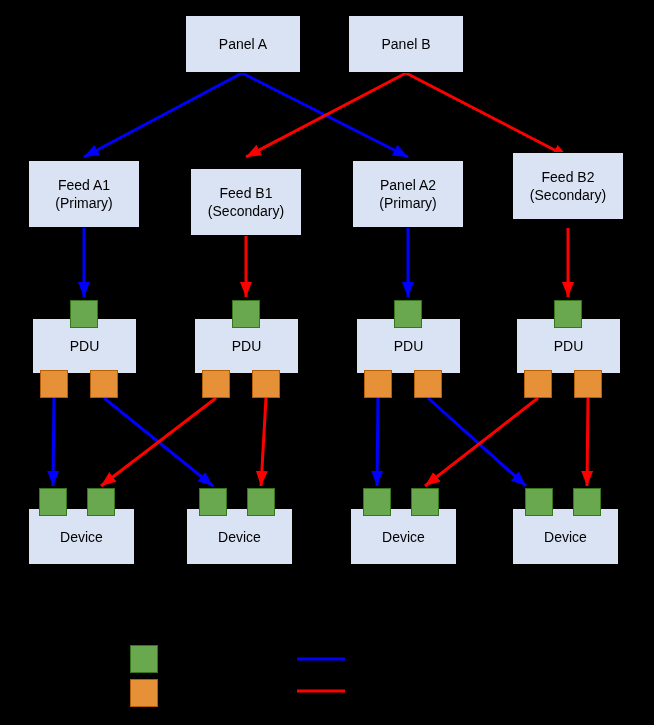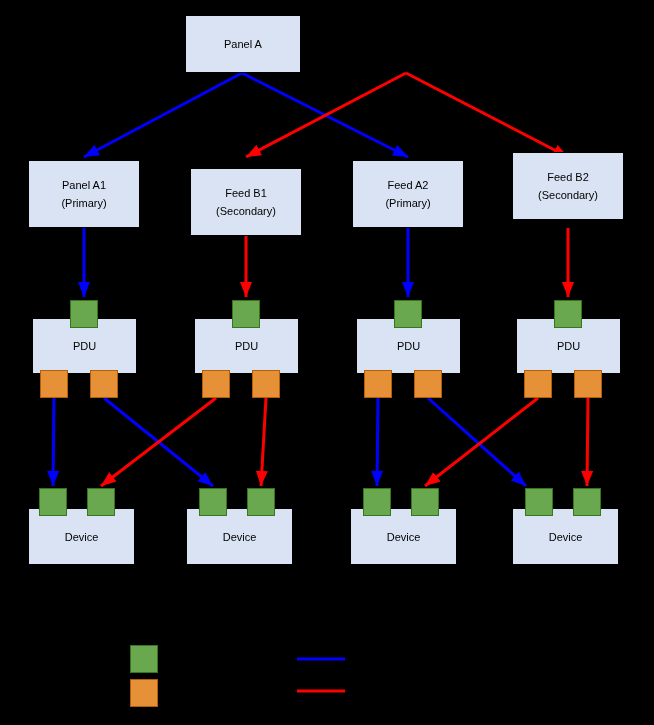--- a/index.html
+++ b/index.html
@@ -16,21 +16,21 @@
   svg.wires { position: absolute; left: 0; top: 0; z-index: 1; }
   .box {
     position: absolute;
     z-index: 2;
     background: var(--box-fill, #dae3f3);
     border: 1px solid var(--box-border, #000);
     display: flex;
     flex-direction: column;
     align-items: center;
     justify-content: center;
-    font-size: 11px;
+    font-size: 14px;
     line-height: 18px;
     text-align: center;
   }
   .sq {
     position: absolute;
     z-index: 3;
     width: 28px;
     height: 28px;
     border: 1px solid #000;
   }
@@ -75,31 +75,34 @@
     <line class="arrow-red" x1="538" y1="398" x2="425" y2="486" marker-end="url(#head-r)"></line>
     <line class="arrow-red" x1="588" y1="398" x2="587" y2="486" marker-end="url(#head-r)"></line>
 
     <line class="arrow-blue" x1="297" y1="659" x2="345" y2="659"></line>
     <line class="arrow-red" x1="297" y1="691" x2="345" y2="691"></line>
   </svg>
 
   <div class="box" style="left:185px; top:15px; width:116px; height:58px;">
     <div>Panel A</div>
   </div>
+  <div class="box" style="left:348px; top:15px; width:116px; height:58px;">
+    <div>Panel B</div>
+  </div>
 
   <div class="box" style="left:28px; top:160px; width:112px; height:68px;">
-    <div>Panel A1</div>
+    <div>Feed A1</div>
     <div>(Primary)</div>
   </div>
   <div class="box" style="left:190px; top:168px; width:112px; height:68px;">
     <div>Feed B1</div>
     <div>(Secondary)</div>
   </div>
   <div class="box" style="left:352px; top:160px; width:112px; height:68px;">
-    <div>Feed A2</div>
+    <div>Panel A2</div>
     <div>(Primary)</div>
   </div>
   <div class="box" style="left:512px; top:152px; width:112px; height:68px;">
     <div>Feed B2</div>
     <div>(Secondary)</div>
   </div>
 
   <div class="box" style="left:32px; top:318px; width:105px; height:56px;">
     <div>PDU</div>
   </div>

